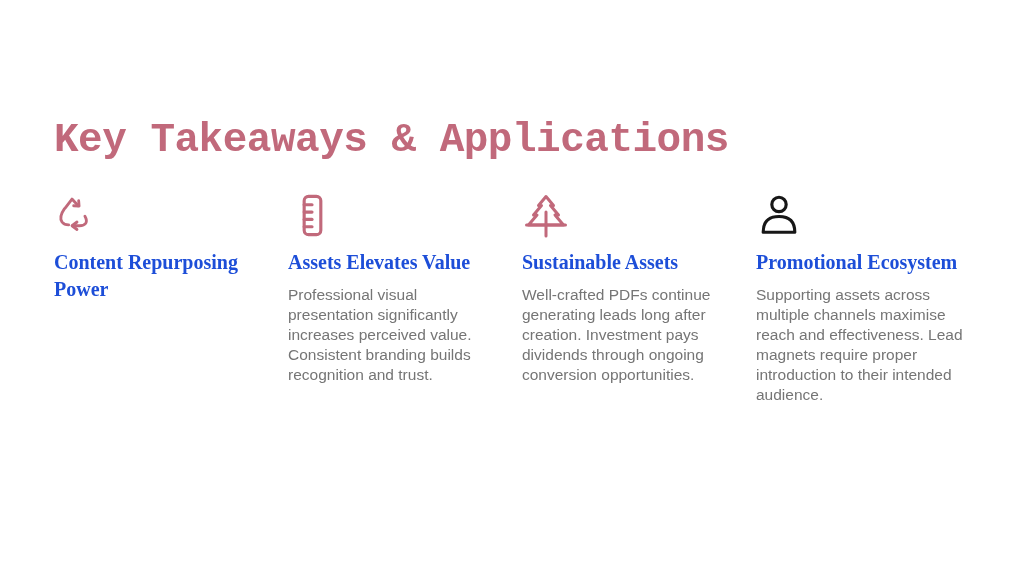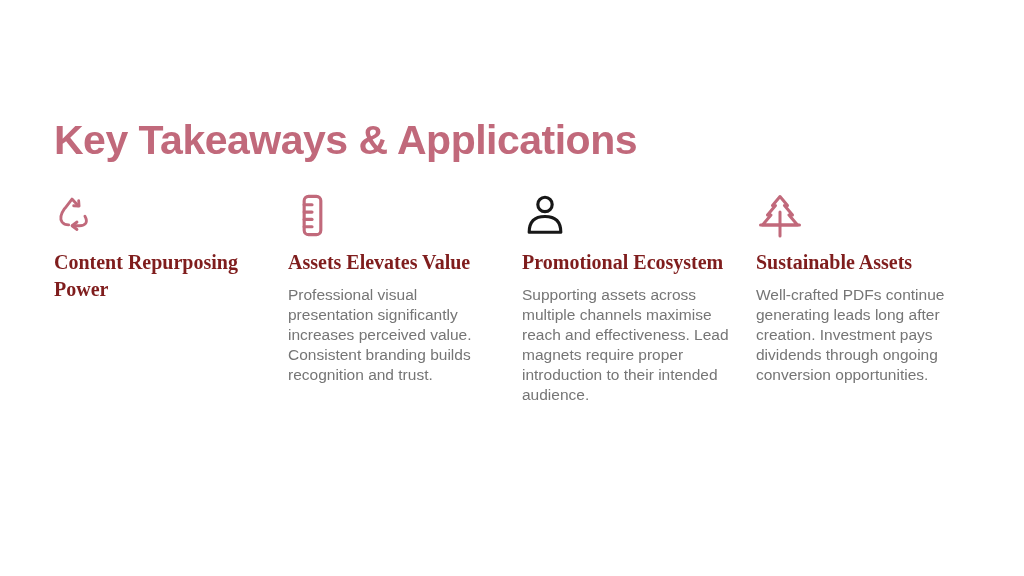--- a/index.html
+++ b/index.html
@@ -11,21 +11,21 @@
   }
   .slide {
     position: relative;
     width: 1024px; height: 576px;
     background: #ffffff;
   }
   .slide-title {
     position: absolute;
     left: 54px; top: 120px;
     margin: 0;
-    font-family: Liberation Sans, sans-serif;
+    font-family: Liberation Mono, monospace;
     font-weight: 700;
     font-size: 41px;
     line-height: 1;
     letter-spacing: -0.5px;
     color: #c1697b;
   }
   .columns {
     position: absolute;
     left: 54px; top: 192px;
     width: 916px;
@@ -38,21 +38,21 @@
     margin-bottom: 9px;
     display: flex;
     align-items: flex-start;
   }
   .col-heading {
     margin: 0 0 9px 0;
     font-family: "Liberation Serif", "DejaVu Serif", serif;
     font-weight: 700;
     font-size: 20px;
     line-height: 1.35;
-    color: #7f1d1d;
+    color: #1d4ed8;
   }
   .col-body {
     margin: 0;
     font-size: 15.5px;
     line-height: 20px;
     color: #757575;
   }
   svg { display: block; }
 </style>
 </head>
@@ -86,35 +86,35 @@
           <path d="M16 28 H24"></path>
           <path d="M16 35.5 H24"></path>
         </svg>
       </div>
       <h2 class="col-heading">Assets Elevates Value</h2>
       <p class="col-body">Professional visual presentation significantly increases perceived value. Consistent branding builds recognition and trust.</p>
     </div>
 
     <div class="col">
       <div class="icon-box">
-        <svg width="46" height="47" viewBox="0 0 48 48" fill="none" stroke="#171717" stroke-width="3.3" stroke-linecap="round" stroke-linejoin="round">
-          <circle cx="24" cy="12.5" r="7.5"></circle>
-          <path d="M7.5 41.5 Q7.5 25 24 25 Q40.5 25 40.5 41.5 Z"></path>
-        </svg>
-      </div>
-      <h2 class="col-heading">Promotional Ecosystem</h2>
-      <p class="col-body">Supporting assets across multiple channels maximise reach and effectiveness. Lead magnets require proper introduction to their intended audience.</p>
-    </div>
-
-    <div class="col">
-      <div class="icon-box">
         <svg width="48" height="48" viewBox="0 0 48 48" fill="none" stroke="#c1697b" stroke-width="3" stroke-linecap="round" stroke-linejoin="round">
           <path d="M24 4.5 L16.5 13.5 H19.5 L11.5 23 H15 L6.5 33 H41.5 L33 23 H36.5 L28.5 13.5 H31.5 Z"></path>
           <path d="M4.5 33 H43.5"></path>
           <path d="M24 20 V44"></path>
         </svg>
       </div>
       <h2 class="col-heading">Sustainable Assets</h2>
       <p class="col-body">Well-crafted PDFs continue generating leads long after creation. Investment pays dividends through ongoing conversion opportunities.</p>
     </div>
 
+    <div class="col">
+      <div class="icon-box">
+        <svg width="46" height="47" viewBox="0 0 48 48" fill="none" stroke="#171717" stroke-width="3.3" stroke-linecap="round" stroke-linejoin="round">
+          <circle cx="24" cy="12.5" r="7.5"></circle>
+          <path d="M7.5 41.5 Q7.5 25 24 25 Q40.5 25 40.5 41.5 Z"></path>
+        </svg>
+      </div>
+      <h2 class="col-heading">Promotional Ecosystem</h2>
+      <p class="col-body">Supporting assets across multiple channels maximise reach and effectiveness. Lead magnets require proper introduction to their intended audience.</p>
+    </div>
+
   </div>
 </div>
 
 </body></html>

